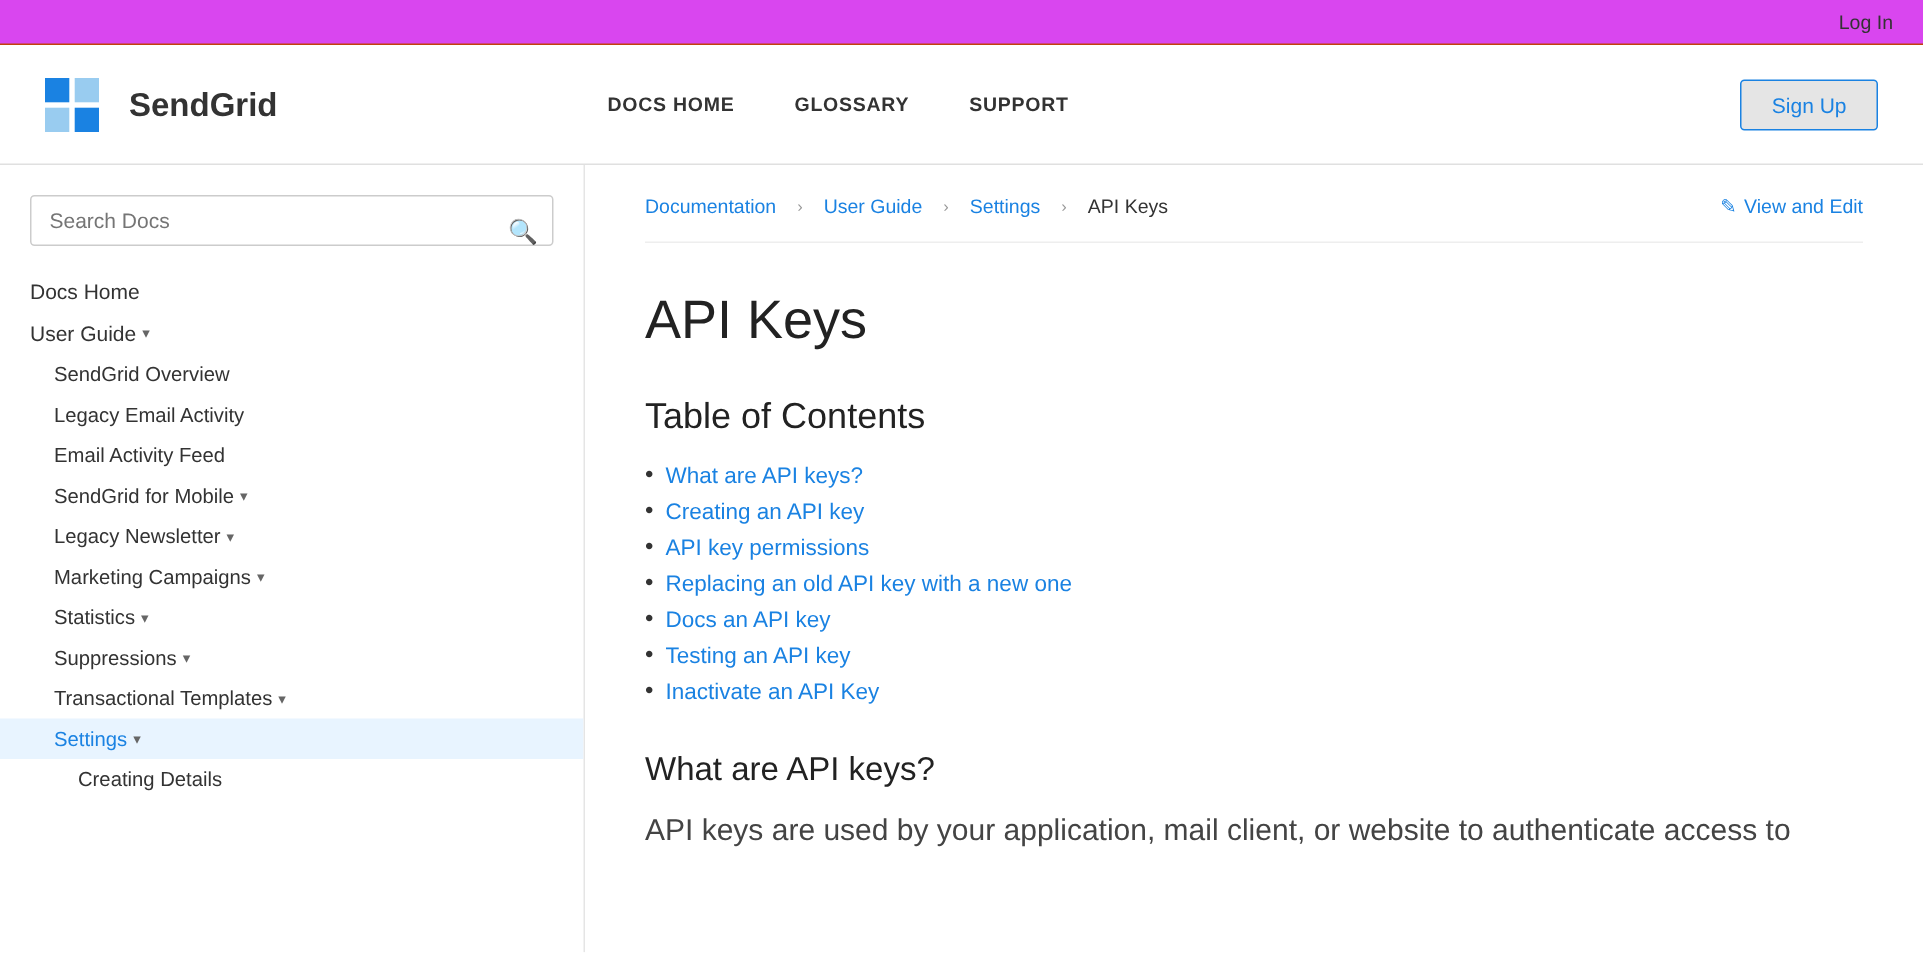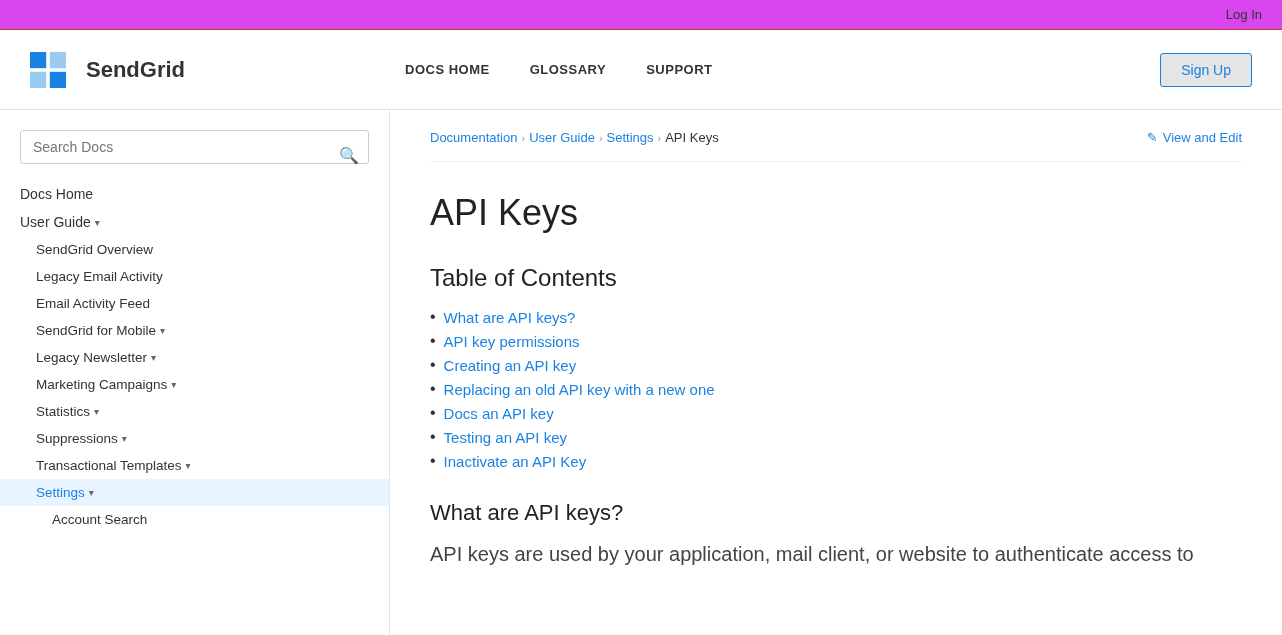--- a/index.html
+++ b/index.html
@@ -142,21 +142,21 @@
       display: flex;
       align-items: center;
       justify-content: space-between;
       padding: 20px 0 16px 0;
       border-bottom: 1px solid #eee;
       margin-bottom: 30px;
     }
     .breadcrumb {
       display: flex;
       align-items: center;
-      gap: 4px;
+      gap: 14px;
       font-size: 13px;
       color: #666;
     }
     .breadcrumb a {
       color: #1a82e2;
       text-decoration: none;
     }
     .breadcrumb .sep { color: #999; font-size: 11px; }
     .breadcrumb .current { color: #333; }
     .view-edit-link {
@@ -287,21 +287,21 @@
     </div>
     <div class="sidebar-item sub">
       <span>Transactional Templates</span>
       <span class="sidebar-chevron">▾</span>
     </div>
     <div class="sidebar-item sub active">
       <span>Settings</span>
       <span class="sidebar-chevron">▾</span>
     </div>
     <div class="sidebar-item sub2">
-      <span>Account Search</span>
+      <span>Creating Details</span>
     </div>
   </aside>
 
   <main class="main">
     <div class="breadcrumb-bar">
       <nav class="breadcrumb">
         <a href="#">Documentation</a>
         <span class="sep">›</span>
         <a href="#">User Guide</a>
         <span class="sep">›</span>
@@ -317,24 +317,24 @@
 
     <h1 class="page-title">API Keys</h1>
 
     <h2 class="section-title">Table of Contents</h2>
 
     <ul class="toc-list">
       <li>
         <a href="#">What are API keys?</a>
       </li>
       <li>
+        <a href="#">Creating an API key</a>
+      </li>
+      <li>
         <a href="#">API key permissions</a>
-      </li>
-      <li>
-        <a href="#">Creating an API key</a>
       </li>
       <li>
         <a href="#">Replacing an old API key with a new one</a>
       </li>
       <li>
         <a href="#">Docs an API key</a>
       </li>
       <li>
         <a href="#">Testing an API key</a>
       </li>

